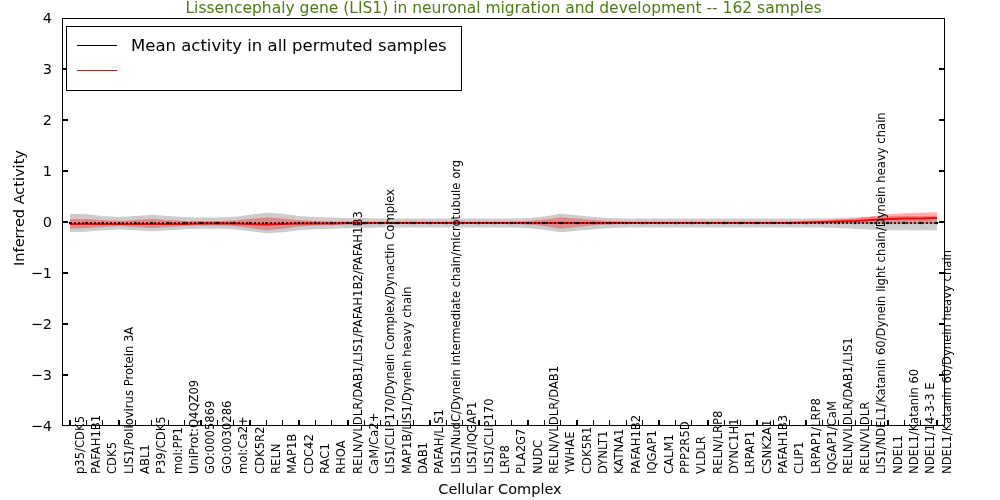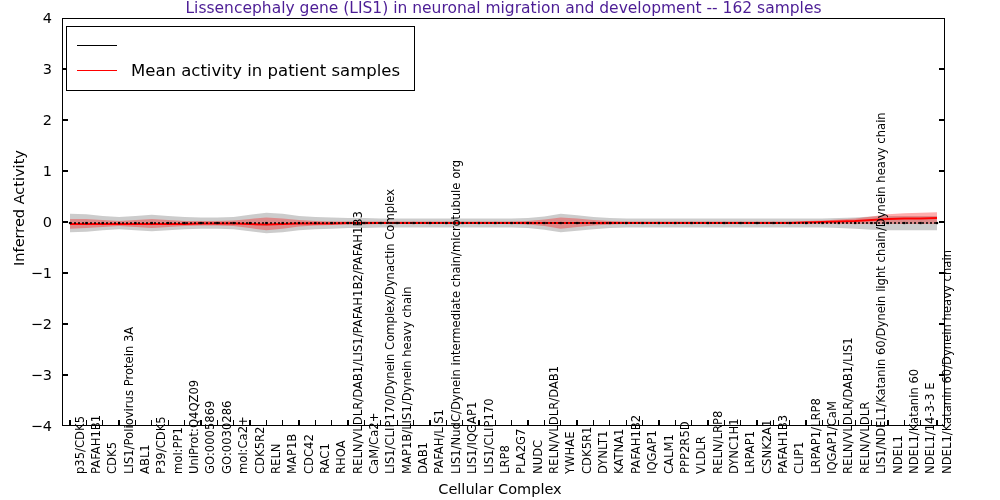--- a/index.html
+++ b/index.html
@@ -3,21 +3,21 @@
 <meta charset="utf-8">
 <style>
   html,body{margin:0;padding:0;}
   body{width:1000px;height:500px;background:#ffffff;font-family:"DejaVu Sans","Liberation Sans",sans-serif;overflow:hidden;}
   #root{position:relative;width:1000px;height:500px;}
 
   
   #plot-frame{position:absolute;left:62px;top:18px;width:883px;height:408px;border:1.3px solid #000;box-sizing:border-box;background:#fff;}
 
   
-  #chart-title{position:absolute;left:62px;top:-1px;width:883px;text-align:center;font-size:15.5px;color:#4c1d95;white-space:nowrap;}
+  #chart-title{position:absolute;left:62px;top:-1px;width:883px;text-align:center;font-size:15.5px;color:#4d7c0f;white-space:nowrap;}
 
   
   #ylabel{position:absolute;left:-91px;top:200px;width:220px;text-align:center;font-size:14.5px;color:#000;transform:rotate(-90deg);transform-origin:50% 50%;}
   .ytick-label{position:absolute;right:948px;width:60px;text-align:right;font-size:14.5px;color:#000;transform:translateY(-50%);}
 
   
   #xlabel{position:absolute;left:0;top:481px;width:1000px;text-align:center;font-size:14.5px;color:#000;}
 
   
   .xcat{position:absolute;font-size:11.6px;color:#000;white-space:nowrap;
@@ -243,20 +243,20 @@
       <div class="xcat" style="left: 876.166px; top: 474px;">LIS1/NDEL1/Katanin 60/Dynein light chain/Dynein heavy chain</div>
       <div class="xcat" style="left: 892.525px; top: 474px;">NDEL1</div>
       <div class="xcat" style="left: 908.883px; top: 474px;">NDEL1/Katanin 60</div>
       <div class="xcat" style="left: 925.242px; top: 474px;">NDEL1/14-3-3 E</div>
       <div class="xcat" style="left: 941.6px; top: 474px;">NDEL1/Katanin 60/Dynein heavy chain</div>
     </div>
 
   <div id="legend">
     <div class="legend-row">
       <span class="legend-swatch"></span>
+      <span class="legend-text">Mean activity in all permuted samples</span>
     </div>
     <div class="legend-row">
       <span class="legend-swatch red"></span>
-      <span class="legend-text">Mean activity in patient samples</span>
     </div>
   </div>
 
 </div>
 
 </body></html>

